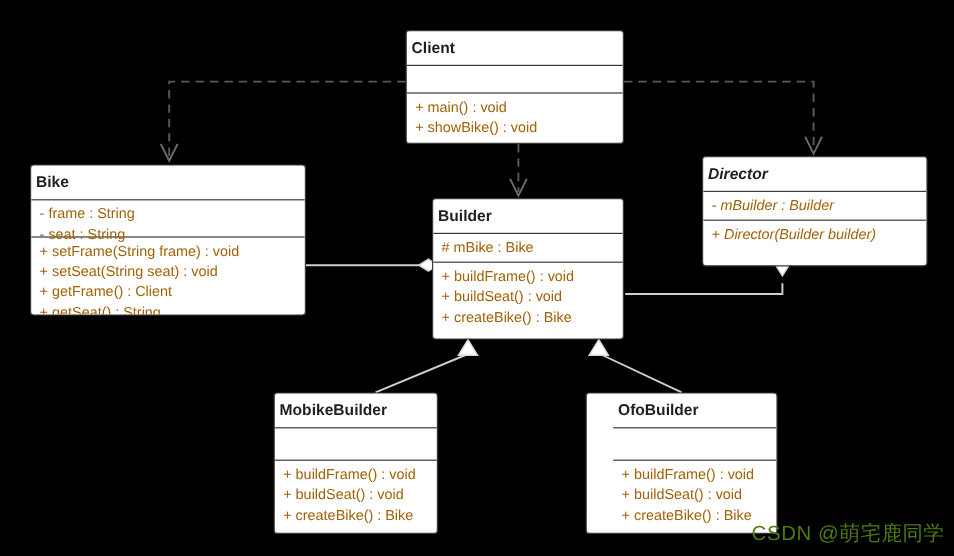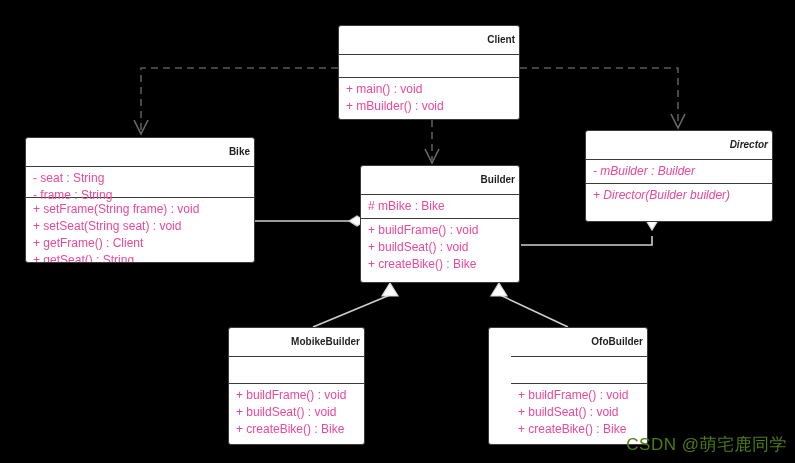--- a/index.html
+++ b/index.html
@@ -26,23 +26,23 @@
   .uml-class {
     position: absolute;
     background: #ffffff;
     border: 1px solid #3b3b3b;
     border-radius: 3px;
     box-sizing: border-box;
     overflow: hidden;
     z-index: 5;
   }
   .cls-name {
-    text-align: right;
+    text-align: left;
     font-weight: bold;
-    font-size: 10px;
+    font-size: 13px;
     color: #1f1f1f;
     padding: 7px 4px 7px 4px;
     line-height: 14px;
     white-space: nowrap;
   }
   .cls-sep {
     border-top: 1px solid #3b3b3b;
     height: 0;
     font-size: 0;
     line-height: 0;
@@ -50,21 +50,21 @@
   .cls-compartment {
     padding: 3px 6px 3px 7px;
     box-sizing: border-box;
   }
   .cls-compartment.empty {
     min-height: 22px;
   }
   .member {
     font-size: 12px;
     line-height: 17px;
-    color: #ec4899;
+    color: #a16207;
     white-space: nowrap;
   }
   .watermark {
     position: absolute;
     right: 8px;
     bottom: 7px;
     color: #4d7c0f;
     font-size: 17px;
     letter-spacing: 0.5px;
     z-index: 8;
@@ -114,30 +114,30 @@
     </g>
   </svg>
 
   <div class="uml-class" style="left:338px; top:25px; width:182px; height:95px;">
     <div class="cls-name">Client</div>
     <div class="cls-sep"></div>
     <div class="cls-compartment empty"></div>
     <div class="cls-sep"></div>
     <div class="cls-compartment">
       <div class="member">+ main() : void</div>
-      <div class="member">+ mBuilder() : void</div>
+      <div class="member">+ showBike() : void</div>
     </div>
   </div>
 
   <div class="uml-class" style="left:25px; top:137px; width:230px; height:126px;">
     <div class="cls-name">Bike</div>
     <div class="cls-sep"></div>
     <div class="cls-compartment" style="height:30px;">
+      <div class="member">- frame : String</div>
       <div class="member">- seat : String</div>
-      <div class="member">- frame : String</div>
     </div>
     <div class="cls-sep"></div>
     <div class="cls-compartment">
       <div class="member">+ setFrame(String frame) : void</div>
       <div class="member">+ setSeat(String seat) : void</div>
       <div class="member">+ getFrame() : Client</div>
       <div class="member">+ getSeat() : String</div>
     </div>
   </div>
 

